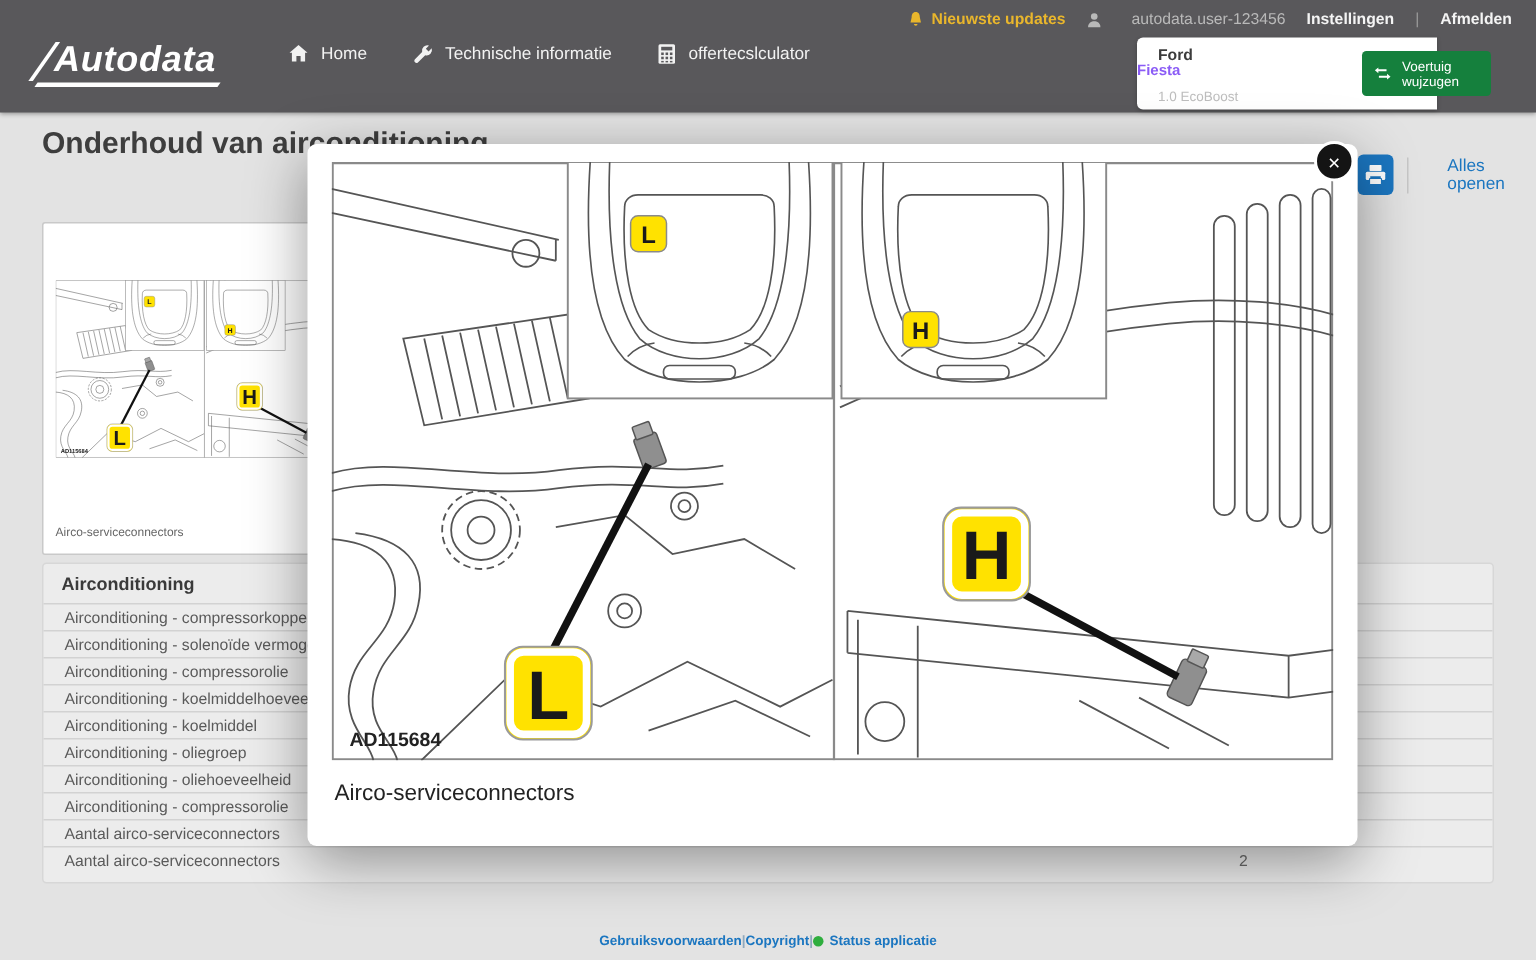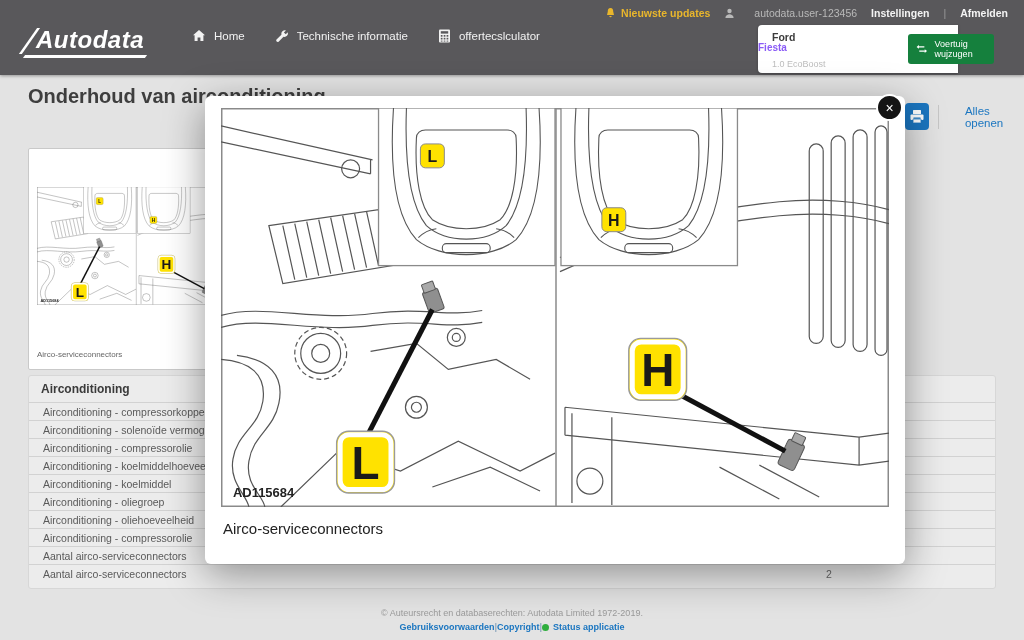--- a/index.html
+++ b/index.html
@@ -287,21 +287,20 @@
     <span>Aantal airco-serviceconnectors</span>
     <span class="val"></span>
   </div>
   <div class="prow">
     <span>Aantal airco-serviceconnectors</span>
     <span class="val">2</span>
   </div>
 </div>
 
 <div class="footer">
-  <div class="copy">© Auteursrecht en databaserechten: Autodata Limited 1972-2019.</div>
   <div class="links">
     <a href="#">Gebruiksvoorwaarden</a>
     <span>|</span>
     <a href="#">Copyright</a>
     <span>|</span>
     <a href="#">
       <span class="dot"></span>
       <span>Status applicatie</span>
     </a>
   </div>

